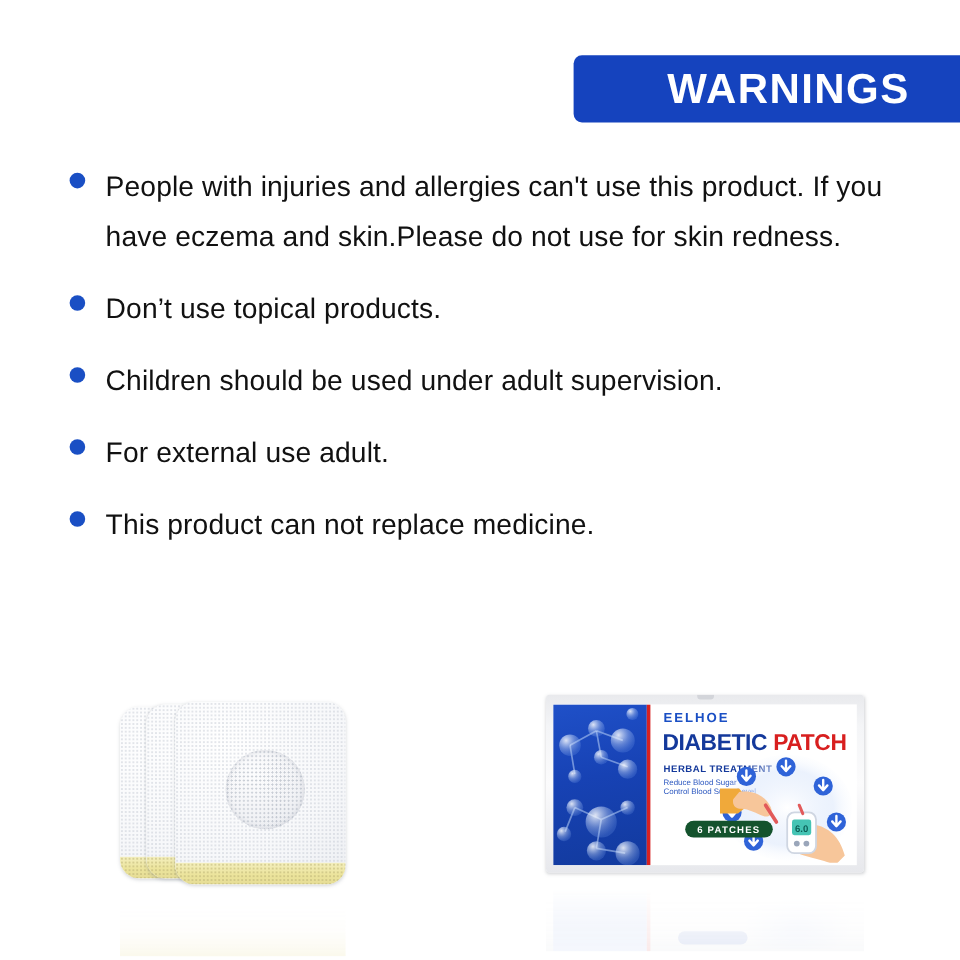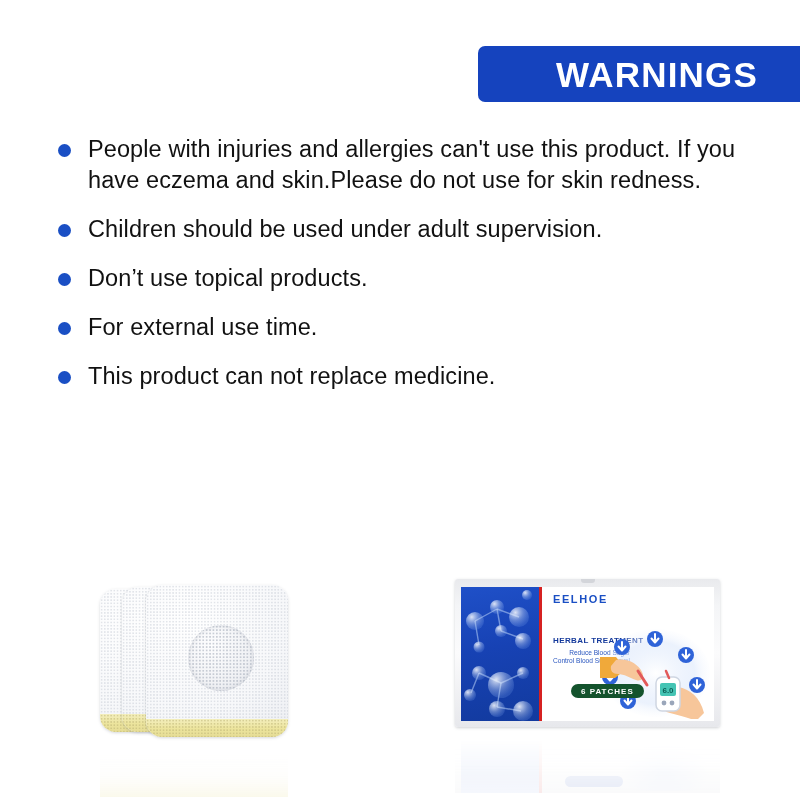--- a/index.html
+++ b/index.html
@@ -61,21 +61,21 @@
     position: absolute;
     left: 8px;
     top: 10px;
     width: 13px;
     height: 13px;
     border-radius: 50%;
     background: #1a4fc4;
   }
   .warn-text {
     font-size: 23.5px;
-    line-height: 31px;
+    line-height: 42px;
     color: #111111;
     letter-spacing: 0.1px;
   }
 
   
   .products {
     position: absolute;
     left: 0;
     top: 565px;
     width: 800px;
@@ -207,21 +207,20 @@
     z-index: 5;
   }
   .sachet-inner {
     position: absolute;
     left: 6px;
     top: 8px;
     right: 6px;
     bottom: 6px;
     background: #ffffff;
     overflow: hidden;
-    text-align: right;
   }
   
   .mol-panel {
     position: absolute;
     left: 0;
     top: 0;
     width: 78px;
     height: 100%;
     background: linear-gradient(170deg, #1f50c8 0%, #1742b4 45%, #123a9e 100%);
     overflow: hidden;
@@ -358,31 +357,31 @@
   <div class="warn-list">
 
     <div class="warn-item">
       <span class="warn-bullet"></span>
       <div class="warn-text">People with injuries and allergies can't use this product. If you have eczema and skin.Please do not use for skin redness.</div>
     </div>
 
 
     <div class="warn-item gap">
       <span class="warn-bullet"></span>
-      <div class="warn-text">Children should be used under adult supervision.</div>
+      <div class="warn-text">Don’t use topical products.</div>
     </div>
 
     <div class="warn-item gap">
       <span class="warn-bullet"></span>
-      <div class="warn-text">Don’t use topical products.</div>
+      <div class="warn-text">Children should be used under adult supervision.</div>
     </div>
 
     <div class="warn-item gap">
       <span class="warn-bullet"></span>
-      <div class="warn-text">For external use time.</div>
+      <div class="warn-text">For external use adult.</div>
     </div>
 
     <div class="warn-item gap">
       <span class="warn-bullet"></span>
       <div class="warn-text">This product can not replace medicine.</div>
     </div>
 
   </div>
 
   <div class="products">
@@ -445,20 +444,23 @@
                 <circle cx="62" cy="124" r="10"></circle>
                 <circle cx="9" cy="108" r="6"></circle>
                 <circle cx="66" cy="8" r="5"></circle>
               </g>
             </svg>
           </div>
           <div class="red-stripe"></div>
 
           <div class="sachet-content">
             <div class="brand">EELHOE</div>
+            <div class="prod-title">
+              <span class="t1">DIABETIC</span><span> </span><span class="t2">PATCH</span>
+            </div>
             <div class="herbal">HERBAL TREATMENT</div>
             <div class="claims">
               <div>Reduce Blood Sugar</div>
               <div>Control Blood Sugar Level</div>
             </div>
 
             <div class="illus">
               <svg width="112" height="92" viewBox="0 0 112 92" aria-hidden="true">
                 <defs>
                   <radialGradient id="glow" cx="50%" cy="50%" r="55%">

